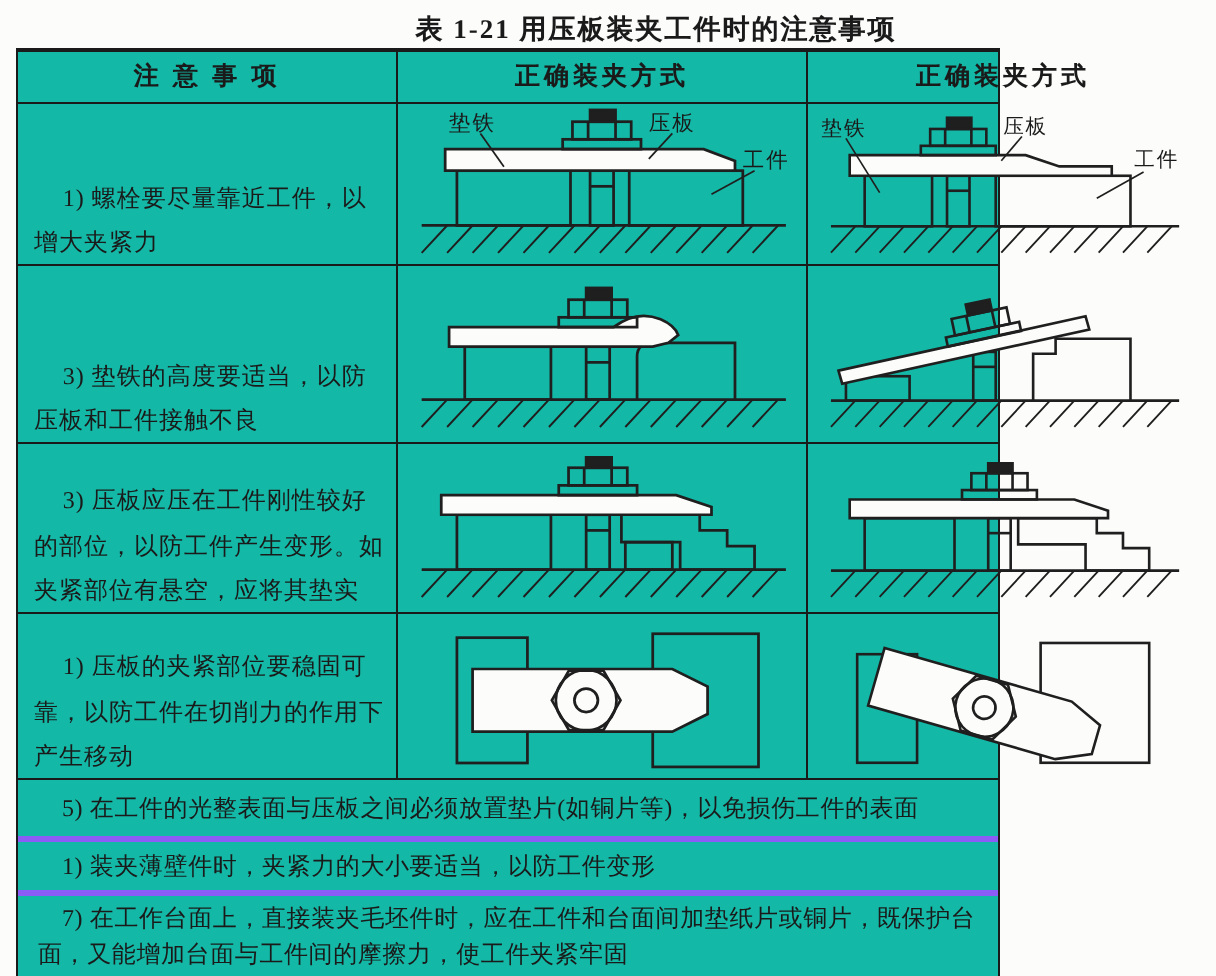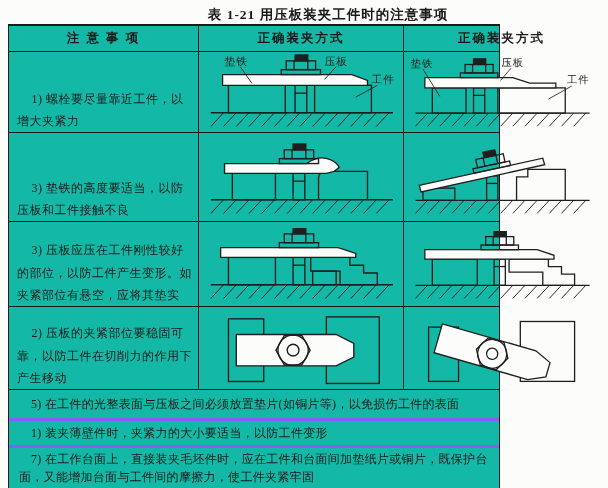--- a/index.html
+++ b/index.html
@@ -174,21 +174,21 @@
           <rect x="78" y="15" width="40" height="5"></rect>
           <rect x="83" y="6" width="30" height="9"></rect>
             <path d="M91 6 V15 M105 6 V15"></path>
           <rect class="dark" x="92" y="0" width="13" height="6"></rect>
         </svg>
       </div>
     </div>
 
     <div class="row r4">
       <div class="c c1 note">
-        <div>2) 压板的夹紧部位要稳固可靠，以防工件在切削力的作用下产生移动</div>
+        <div>1) 压板的夹紧部位要稳固可靠，以防工件在切削力的作用下产生移动</div>
       </div>
       <div class="c c2 dia">
         <svg class="diag" viewBox="0 0 200 80">
           <rect x="26" y="8" width="36" height="64"></rect>
           <rect x="126" y="6" width="54" height="68"></rect>
           <polygon class="fillw" points="34,24 136,24 154,33 154,47 136,56 34,56"></polygon>
           <circle cx="92" cy="40" r="15.5"></circle>
           <polygon points="109.5,40 100.8,55.2 83.2,55.2 74.5,40 83.2,24.8 100.8,24.8"></polygon>
           <circle cx="92" cy="40" r="6"></circle>
         </svg>

